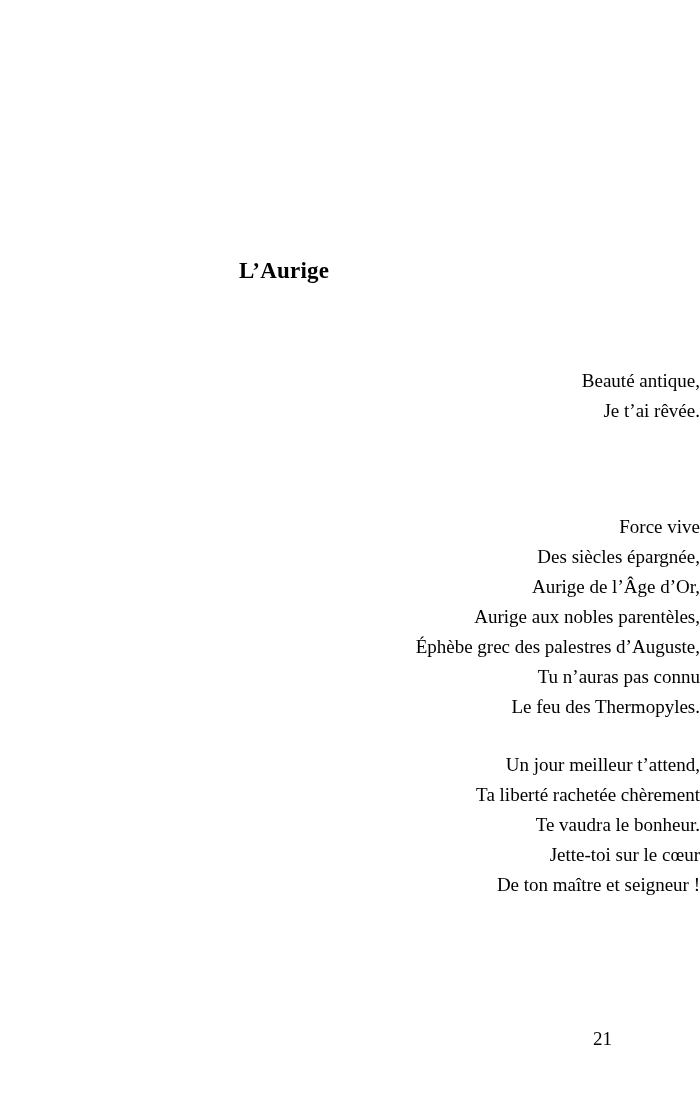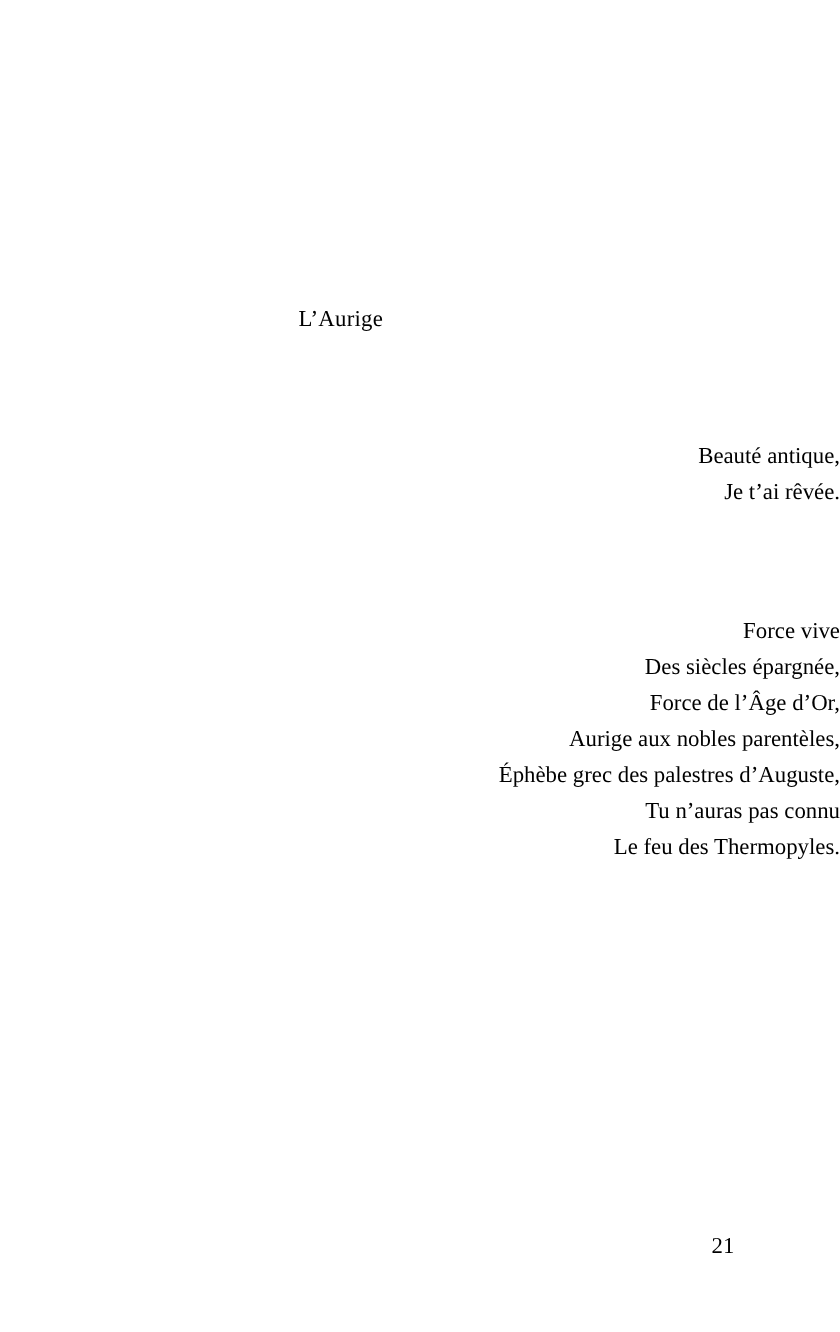--- a/index.html
+++ b/index.html
@@ -20,22 +20,22 @@
     width: 700px;
     height: 1110px;
     box-sizing: border-box;
   }
   .poem-title {
     position: absolute;
     top: 243px;
     left: 0;
     width: 568px;
     text-align: center;
-    font-size: 19px;
-    font-weight: normal;
+    font-size: 23px;
+    font-weight: bold;
     letter-spacing: 0.2px;
   }
   .stanza {
     position: absolute;
     left: 0;
     width: 700px;
     text-align: right;
     font-size: 19px;
     line-height: 30px;
   }
@@ -62,23 +62,30 @@
   <h1 class="poem-title">L’Aurige</h1>
 
   <div class="stanza" id="stanza-1">
     <span class="line">Beauté antique,</span>
     <span class="line">Je t’ai rêvée.</span>
   </div>
 
   <div class="stanza" id="stanza-2">
     <span class="line">Force vive</span>
     <span class="line">Des siècles épargnée,</span>
-    <span class="line">Force de l’Âge d’Or,</span>
+    <span class="line">Aurige de l’Âge d’Or,</span>
     <span class="line">Aurige aux nobles parentèles,</span>
     <span class="line">Éphèbe grec des palestres d’Auguste,</span>
     <span class="line">Tu n’auras pas connu</span>
     <span class="line">Le feu des Thermopyles.</span>
   </div>
 
+  <div class="stanza" id="stanza-3">
+    <span class="line">Un jour meilleur t’attend,</span>
+    <span class="line">Ta liberté rachetée chèrement</span>
+    <span class="line">Te vaudra le bonheur.</span>
+    <span class="line">Jette-toi sur le cœur</span>
+    <span class="line">De ton maître et seigneur !</span>
+  </div>
 
   <div class="page-number">21</div>
 
 </div>
 
 </body></html>

